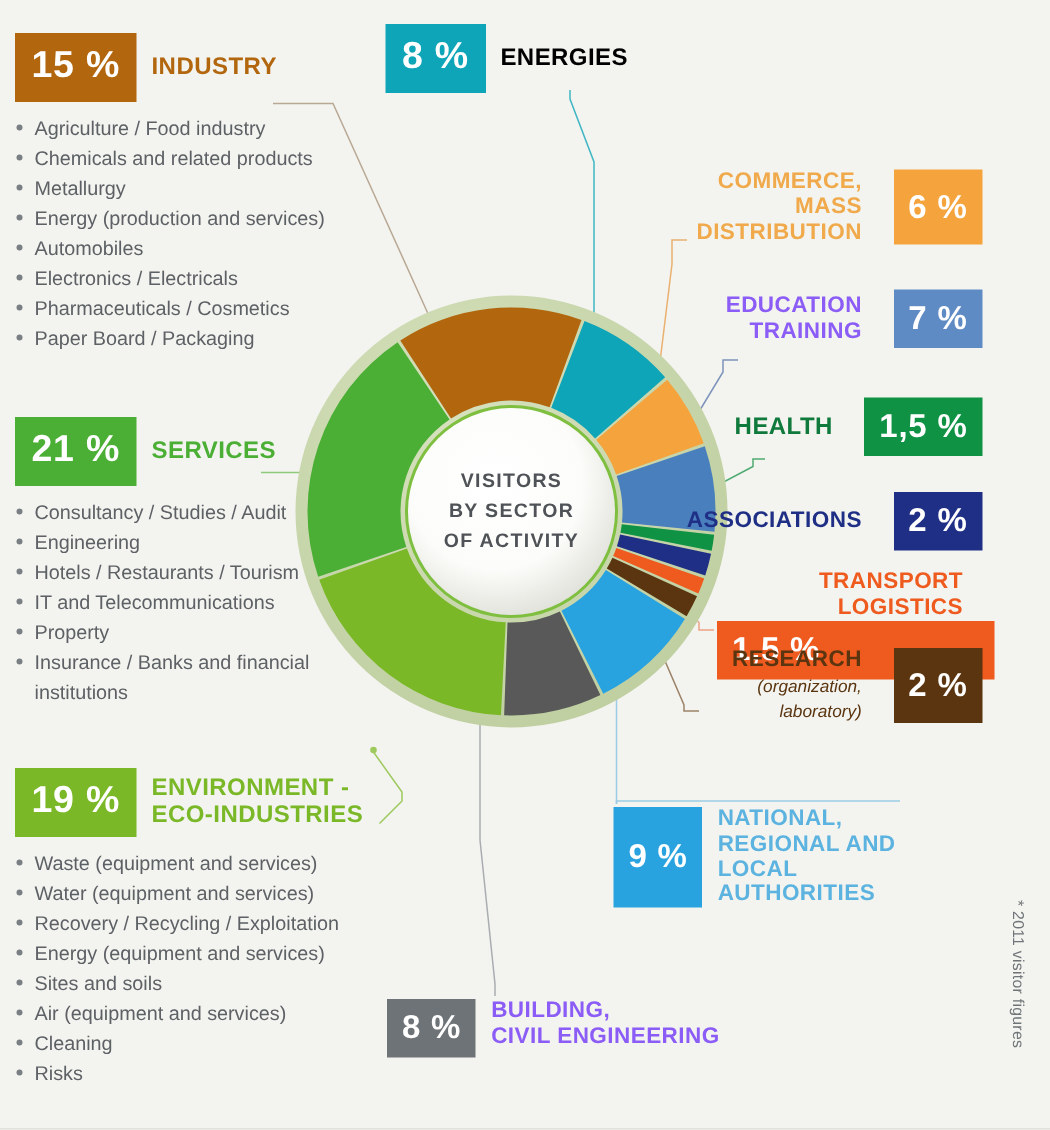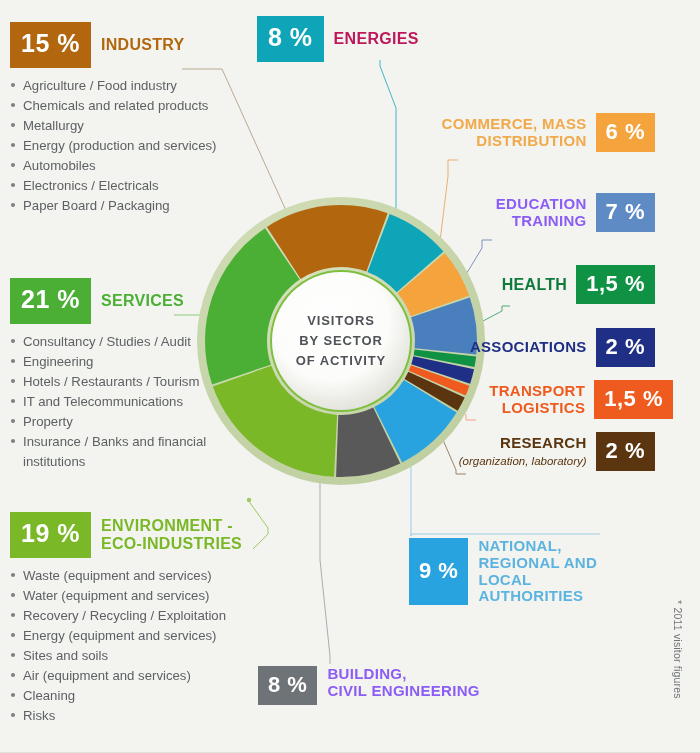--- a/index.html
+++ b/index.html
@@ -46,38 +46,38 @@
   .bullets li:before{
     content:"";position:absolute;left:1px;top:7px;
     width:4px;height:4px;border-radius:50%;background:#7a7f84;
   }
 
   
   .row{display:flex;align-items:stretch;}
   .row .cat-title{display:flex;align-items:center;}
   .row.left .cat-title{margin-left:10px;}
   .row.right{justify-content:flex-end;}
-  .row.right .cat-title{margin-right:9px;text-align:right;justify-content:flex-end;align-items:center;}
+  .row.right .cat-title{margin-right:21px;text-align:right;justify-content:flex-end;align-items:center;}
 
   
   #blk-industry{left:10px;top:22px;width:250px;}
   #blk-services{left:10px;top:278px;width:250px;}
   #blk-environment{left:10px;top:512px;width:262px;}
 
   
   #blk-energies{left:257px;top:16px;}
   #blk-building{left:258px;top:666px;}
   #blk-national{left:409px;top:538px;width:230px;}
 
   
   #blk-commerce{left:440px;top:113px;width:215px;}
   #blk-education{left:460px;top:193px;width:195px;}
   #blk-health{left:495px;top:265px;width:160px;}
   #blk-associations{left:470px;top:328px;width:185px;}
-  #blk-transport{left:488px;top:380px;width:185px;}
+  #blk-transport{left:478px;top:380px;width:185px;flex-direction:column;}
   #blk-research{left:455px;top:432px;width:200px;}
 
   .sub-ital{font-style:italic;font-weight:normal;font-size:11.5px;text-transform:none;letter-spacing:0;}
 
   
   #donut{left:196px;top:196px;width:290px;height:290px;}
   #center-text{
     position:absolute;left:50%;top:50%;transform:translate(-50%,-50%);
     text-align:center;color:#4f5357;font-size:13px;font-weight:bold;
     letter-spacing:.9px;line-height:1.55;white-space:nowrap;
@@ -179,20 +179,21 @@
       <span class="badge badge-lg" style="background:#b2670f">15 %</span>
       <span class="cat-title" style="color:#b2670f">INDUSTRY</span>
     </div>
     <ul class="bullets" id="industry-items">
         <li>Agriculture / Food industry</li>
         <li>Chemicals and related products</li>
         <li>Metallurgy</li>
         <li>Energy (production and services)</li>
         <li>Automobiles</li>
         <li>Electronics / Electricals</li>
+        <li>Pharmaceuticals / Cosmetics</li>
         <li>Paper Board / Packaging</li>
       </ul>
   </div>
 
   <div class="abs" id="blk-services">
     <div class="row left">
       <span class="badge badge-lg" style="background:#4caf35">21 %</span>
       <span class="cat-title" style="color:#4caf35">SERVICES</span>
     </div>
     <ul class="bullets" id="services-items">
@@ -222,21 +223,21 @@
         <li>Energy (equipment and services)</li>
         <li>Sites and soils</li>
         <li>Air (equipment and services)</li>
         <li>Cleaning</li>
         <li>Risks</li>
       </ul>
   </div>
 
   <div class="abs row left" id="blk-energies">
     <span class="badge badge-lg" style="background:#0fa5b8">8 %</span>
-    <span class="cat-title" style="color:#be185d">ENERGIES</span>
+    <span class="cat-title" style="color:#000000">ENERGIES</span>
   </div>
 
   <div class="abs row right" id="blk-commerce">
     <span class="cat-title small" style="color:#f0a94b">
       <span>
         <span>COMMERCE, MASS</span><br>
         <span>DISTRIBUTION</span>
       </span>
     </span>
     <span class="badge badge-md" style="background:#f5a33c;display:flex;align-items:center;">6 %</span>

